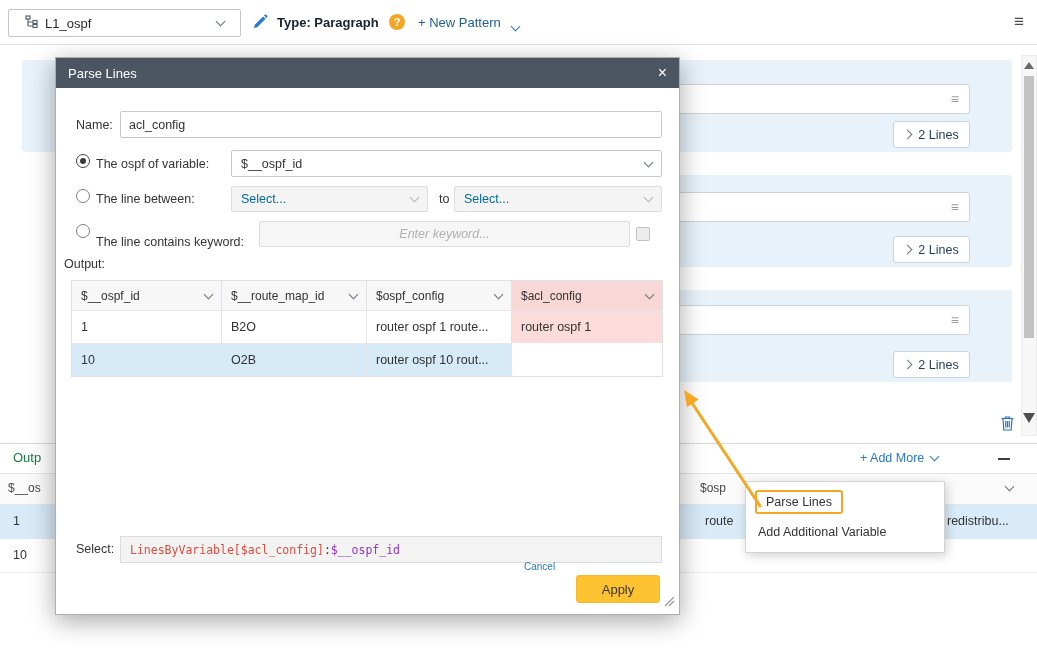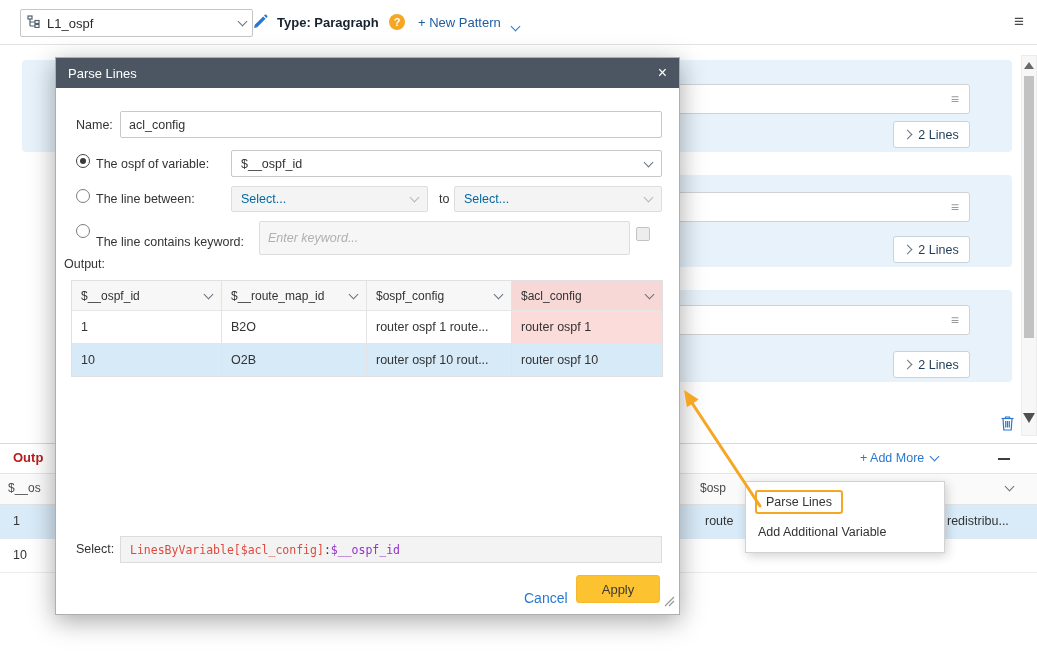--- a/index.html
+++ b/index.html
@@ -5,35 +5,35 @@
 *{margin:0;padding:0;box-sizing:border-box}
 body{font-family:"Liberation Sans",sans-serif;background:#fff}
 .stage{position:relative;width:1037px;height:657px;background:#fff;overflow:hidden;color:#333;font-size:13px}
 .abs{position:absolute}
 .chev{display:inline-block;width:7px;height:7px;border-right:1.6px solid #68747f;border-bottom:1.6px solid #68747f;transform:rotate(45deg);margin-top:-3px}
 .chev.r{transform:rotate(-45deg);margin-top:0}
 .chev.blue{border-color:#2878d2}
 .chev.grey{border-color:#b6b6b6}
 
 .topbar{left:0;top:0;width:1037px;height:45px;background:#fff;border-bottom:1px solid #e3e3e3}
-.selector{left:20px;top:9px;width:233px;height:28px;border:1px solid #c6c6c6;border-radius:2px;background:#fff;padding:0 6px;display:flex;align-items:center;gap:7px}
+.selector{left:8px;top:9px;width:233px;height:28px;border:1px solid #c6c6c6;border-radius:2px;background:#fff;padding:0 16px;display:flex;align-items:center;gap:7px}
 .selector .val{flex:1;font-size:13px;color:#2b2b2b}
 .edit-ic{left:252px;top:14px}
 .type-label{left:277px;top:15px;font-size:13px;font-weight:bold;color:#16222e}
 .help-badge{left:389px;top:14px;width:16px;height:16px;border-radius:50%;background:#f5a623;color:#fff;font-size:11px;font-weight:bold;display:flex;align-items:center;justify-content:center}
 .new-pattern{left:418px;top:15px;font-size:13px;color:#1e5c9e;display:flex;align-items:flex-end;gap:11px}
 .hamburger{left:1014px;top:12px;font-size:17px;color:#4a4a4a}
 
 .bg-panel{background:#e7f2fb;border-radius:4px}
 .bg-field{background:#fff;border:1px solid #d2d2d2;border-radius:3px;display:flex;align-items:center;justify-content:flex-end;padding-right:10px}
 .grip{color:#9a9a9a;font-size:14px}
 .lines-btn{background:#fff;border:1px solid #c9d3dc;border-radius:3px;display:flex;align-items:center;justify-content:center;gap:7px;font-size:12.5px;color:#1d3a57}
 
 .out-band{left:0;top:443px;width:1037px;height:31px;background:#fff;border-top:1px solid #d8d8d8;border-bottom:1px solid #e5e5e5}
-.out-title{left:13px;top:450px;font-weight:bold;font-size:13px;color:#b91c1c}
+.out-title{left:13px;top:450px;font-weight:normal;font-size:13px;color:#15803d}
 .add-more{left:860px;top:451px;font-size:12.5px;color:#2878d2;display:flex;align-items:center;gap:7px}
 .minus-bar{left:998px;top:458px;width:12px;height:2px;background:#3d3d3d}
 .col-row{left:0;top:474px;width:1037px;height:31px;background:#fafafa;border-bottom:1px solid #e4e4e4}
 .colcell{font-size:12px;color:#4a4a4a}
 .row1{left:0;top:505px;width:1037px;height:34px;background:#d9ebf8;border-bottom:1px solid #dfe9f1}
 .row2{left:0;top:539px;width:1037px;height:34px;background:#fff;border-bottom:1px solid #ededed}
 .rowtxt{font-size:12.5px;color:#333;white-space:nowrap;overflow:hidden}
 
 .sbar{left:1021px;top:55px;width:16px;height:381px;background:#f7f7f7;border:1px solid #ececec}
 .sb-up{left:2px;top:6px;width:0;height:0;border-left:5px solid transparent;border-right:5px solid transparent;border-bottom:7px solid #6a6a6a}
@@ -62,21 +62,21 @@
 .phead .pcell{background:#f7f7f7;justify-content:space-between;color:#333}
 .phead .pcell.pink{background:#f8d8d6}
 .pbody .pcell{height:33px;border-top:1px solid #e6e6e6;font-size:12.5px;background:#fff}
 .pbody .pcell.cell-pink{background:#fbdcda}
 .pbody .rowsel .pcell{background:#d7eaf8}
 
 .pattern-box{left:64px;top:478px;width:542px;height:27px;background:#f3f3f3;border:1px solid #dcdcdc;font-family:"DejaVu Sans Mono",monospace;font-size:11.5px;display:flex;align-items:center;padding:0 9px;white-space:nowrap;overflow:hidden}
 .code-red{color:#dd4b3e}
 .code-colon{color:#333}
 .code-purple{color:#9232c8}
-.cancel-link{left:468px;top:532px;color:#2878d2;font-size:14px}
+.cancel-link{left:468px;top:503px;color:#2878d2;font-size:10px}
 .apply-btn{left:520px;top:517px;width:84px;height:28px;background:#fcc230;border:1px solid #f5b82e;border-radius:3px;display:flex;align-items:center;justify-content:center;font-size:13px;color:#3d3a2f}
 
 .ctx-menu{left:745px;top:481px;width:200px;background:#fff;border:1px solid #d2d2d2;box-shadow:2px 3px 10px rgba(0,0,0,.18);z-index:20;padding:5px 0}
 .ctx-item{height:30px;display:flex;align-items:center;padding:0 12px;font-size:12.5px;color:#333}
 .ctx-hl{border:2px solid #f5a623;border-radius:3px;padding:3px 9px;margin-left:-3px}
 
 .arrow-ov{left:660px;top:378px;width:140px;height:140px;z-index:30;pointer-events:none}
 </style>
 </head>
 <body>
@@ -196,21 +196,21 @@
       <span class="chev grey"></span>
     </div>
     <span class="abs mlabel" style="left:383px;top:134px">to</span>
     <div class="abs dropdown disabled" style="left:398px;top:128px;width:208px;height:26px">
       <span>Select...</span>
       <span class="chev grey"></span>
     </div>
 
     <span class="abs radio" style="left:20px;top:166px"></span>
     <span class="abs mlabel" style="left:40px;top:177px">The line contains keyword:</span>
-    <input class="abs minput" style="left: 203px; top: 163px; width: 371px; height: 34px;" disabled="" placeholder="Enter keyword...">
+    <input class="abs minput" style="left: 203px; top: 163px; width: 371px; height: 26px; text-align: center;" disabled="" placeholder="Enter keyword...">
     <span class="abs kw-icon" style="left:580px;top:169px"></span>
 
     <span class="abs mlabel" style="left:8px;top:199px">Output:</span>
 
     <div class="ptable">
       <div class="prow phead">
         <div class="pcell w1">
             <span>$__ospf_id</span>
             <span class="chev"></span>
           </div>
@@ -231,21 +231,20 @@
         <div class="prow">
           <div class="pcell w1">1</div>
           <div class="pcell w2">B2O</div>
           <div class="pcell w3">router ospf 1 route...</div>
           <div class="pcell w4 cell-pink">router ospf 1</div>
         </div>
         <div class="prow rowsel">
           <div class="pcell w1">10</div>
           <div class="pcell w2">O2B</div>
           <div class="pcell w3">router ospf 10 rout...</div>
-          <div class="pcell w4">router ospf 10</div>
         </div>
       </div>
     </div>
 
     <span class="abs mlabel" style="left:20px;top:484px">Select:</span>
     <div class="abs pattern-box">
       <span class="code-red">LinesByVariable[$acl_config]</span>
         <span class="code-colon">:</span>
         <span class="code-purple">$__ospf_id</span>
     </div>

